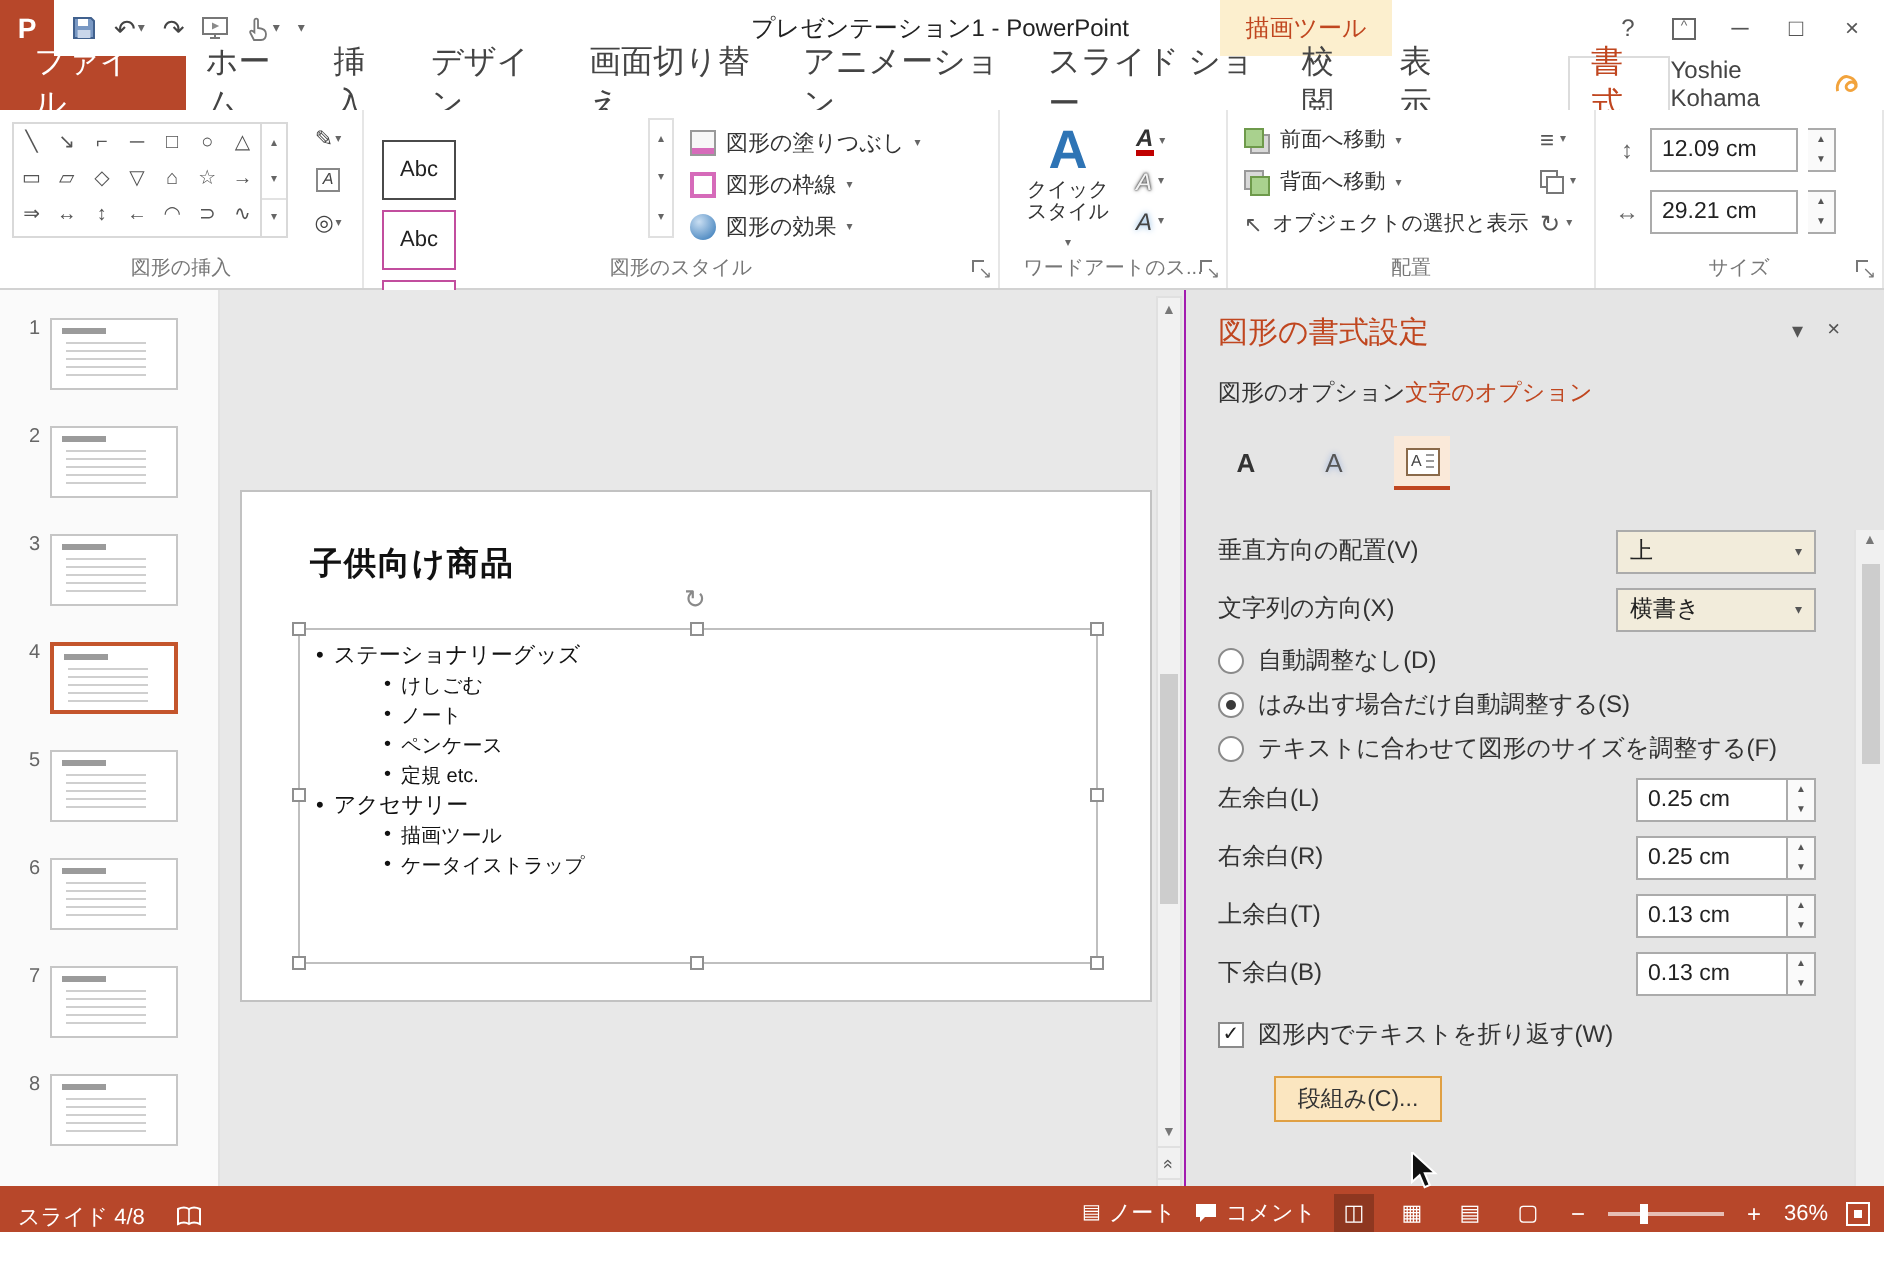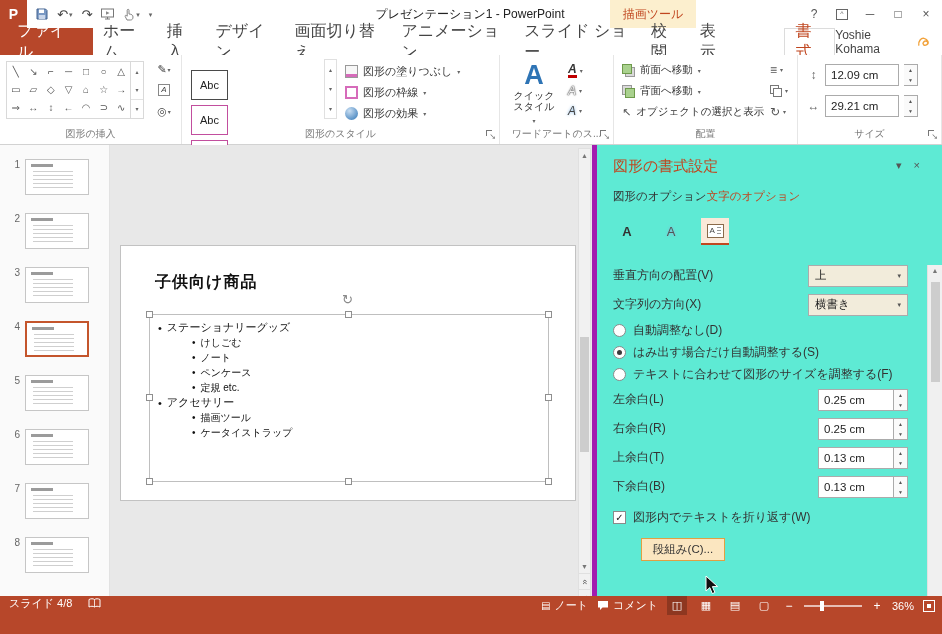--- a/index.html
+++ b/index.html
@@ -122,21 +122,21 @@
 
   .vscroll { position:absolute; right:1px; top:3px; bottom:5px; width:13px; background:#F1F1F1; border:1px solid #E0E0E0; display:flex; flex-direction:column; align-items:center; }
   .vs-up,.vs-dn { height:13px; font-size:7px; color:#777; display:flex; align-items:center; justify-content:center; }
   .vs-track { flex:1; width:100%; position:relative; }
   .vs-thumb { position:absolute; left:1px; right:1px; top:44%; height:115px; background:#CDCDCD; }
   .vs-pg { height:16px; width:100%; border-top:1px solid #E0E0E0; display:flex; align-items:center; justify-content:center; font-size:9px; color:#555; }
   .r90 { display:inline-block; transform:rotate(90deg); font-style:normal; }
   .rm90 { display:inline-block; transform:rotate(-90deg); font-style:normal; }
 
   
-  .pane { width:350px; background:#5eead4; border-left:5px solid #a21caf; position:relative; padding:12px 34px 0 16px; }
+  .pane { width:350px; background:#e5e5e5; border-left:1px solid #a21caf; position:relative; padding:12px 34px 0 16px; }
   .pane-head { display:flex; align-items:center; }
   .pane-title { color:#C0461F; font-size:15px; }
   .pane-icons { position:absolute; right:22px; top:14px; display:flex; gap:12px; color:#555; font-size:11px; }
   .ptabs { margin-top:13px; display:flex; font-size:11.5px; }
   .ptab { color:#333; } .ptab.active { color:#C0461F; }
   .picons { margin-top:11px; display:flex; gap:16px; align-items:flex-end; height:30px; }
   .picon { width:28px; height:27px; display:flex; align-items:center; justify-content:center; }
   .picon.active { border-bottom:2px solid #C0461F; background:#FAE9D9; }
   .pA1 { font-weight:bold; font-size:13px; color:#333; }
   .pA2 { font-size:13px; color:#555; text-shadow:0 0 3px #8FAADC; }
@@ -159,21 +159,21 @@
   .crow { display:flex; align-items:center; gap:7px; height:28px; font-size:12px; color:#333; margin-top:2px; }
   .cbox { width:13px; height:13px; border:1px solid #8A8A8A; background:#fff; display:flex; align-items:center; justify-content:center; font-size:10px; color:#222; flex:none; }
   .colbtn { margin:7px 0 0 28px; width:84px; height:23px; background:#FBE6C0; border:1px solid #E0A043; display:flex; align-items:center; justify-content:center; font-size:11.5px; color:#333; }
 
   .pscroll { position:absolute; right:0; top:120px; bottom:0; width:15px; background:#F0F0F0; border-left:1px solid #E2E2E2; display:flex; flex-direction:column; align-items:center; padding:2px 0; }
   .ps-up,.ps-dn { font-size:7px; color:#777; height:12px; }
   .ps-thumb { width:9px; height:100px; background:#CDCDCD; margin-top:3px; }
   .ps-dn { margin-top:auto; }
 
   
-  .statusbar { position:absolute; left:0; bottom:0; right:0; height:38px; background:#B7472A; color:#fff; display:flex; align-items:flex-start; font-size:11px; }
+  .statusbar { position:absolute; left:0; bottom:18px; right:0; height:23px; background:#B7472A; color:#fff; display:flex; align-items:flex-end; font-size:11px; }
   .sbl { display:flex; align-items:center; gap:16px; padding-left:9px; }
   .sbr { margin-left:auto; display:flex; align-items:center; gap:9px; padding-right:7px; }
   .sb-btn { display:flex; align-items:center; gap:4px; }
   .sbic { font-style:normal; font-size:10px; }
   .vb { width:20px; height:19px; display:flex; align-items:center; justify-content:center; font-size:11px; }
   .vb.active { background:rgba(0,0,0,0.22); }
   .zbtn { font-size:12px; width:12px; text-align:center; }
   .ztrack { width:58px; height:2px; background:rgba(255,255,255,0.65); position:relative; display:inline-block; }
   .zthumb { position:absolute; left:16px; top:-4px; width:4px; height:10px; background:#fff; }
   .fit { width:12px; height:12px; border:1px solid #fff; display:flex; align-items:center; justify-content:center; }

